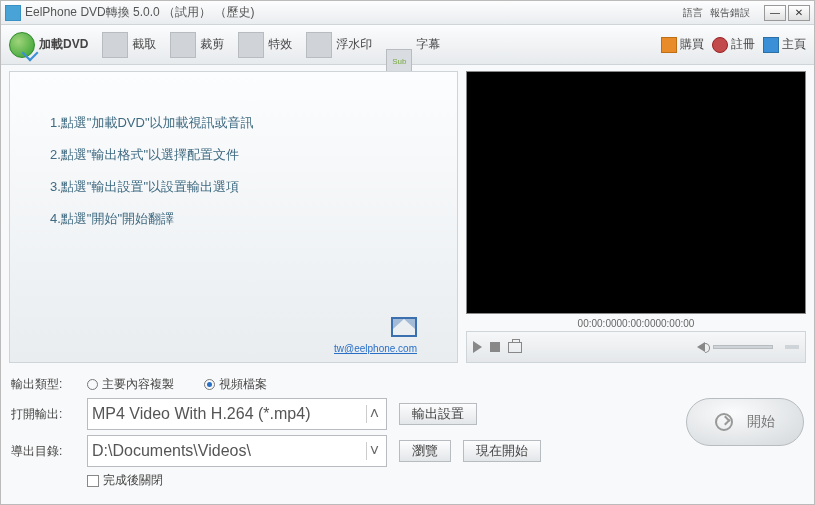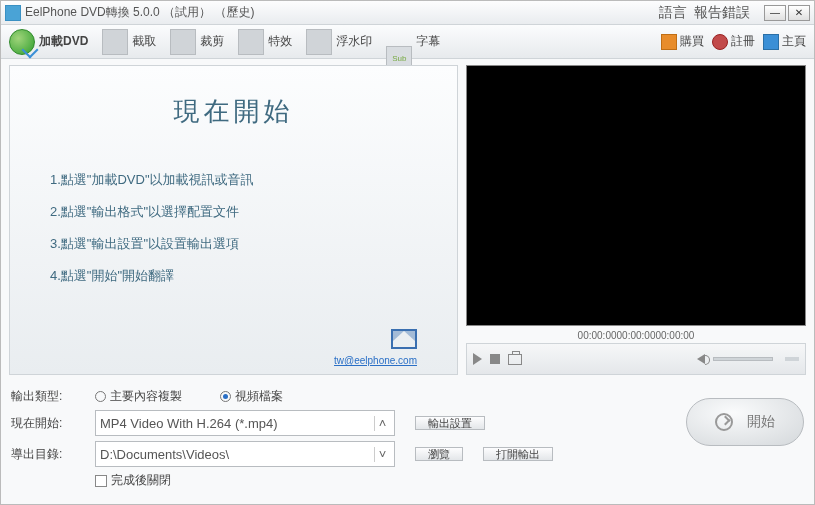--- a/index.html
+++ b/index.html
@@ -2,24 +2,24 @@
 <html><head>
 <meta charset="utf-8">
 <style>
 * { margin:0; padding:0; box-sizing:border-box; font-family: "Microsoft JhengHei", Arial, sans-serif; }
 body { background:#e8e8e8; width:815px; height:505px; overflow:hidden; }
 .window { width:815px; height:505px; background:#f8f9fa; border:1px solid #bbb; display:flex; flex-direction:column; }
 .titlebar { height:24px; background:linear-gradient(#fdfdfe,#e9ecef); border-bottom:1px solid #cfd4d8; display:flex; align-items:center; padding:0 4px; font-size:12px; color:#555; }
 .titlebar .app-icon { width:16px; height:16px; background:#4aa3d6; border:1px solid #3990c3; margin-right:4px; }
 .title-text { flex:0 0 auto; }
 .title-spacer { flex:1; }
-.title-links span { margin-right:4px; color:#555; cursor:pointer; font-size:14px; }
+.title-links span { margin-right:4px; color:#555; cursor:pointer; font-size:10px; }
 .win-btns { display:flex; margin-left:8px; }
 .win-btn { width:22px; height:16px; border:1px solid #999; background:linear-gradient(#fff,#e0e0e0); margin-left:2px; display:flex; align-items:center; justify-content:center; font-size:10px; color:#333; }
-.toolbar { height:34px; background:linear-gradient(#fbfcfd,#e7eaed); border-bottom:1px solid #cfd4d8; display:flex; align-items:center; padding:6px 8px; font-size:12px; color:#444; }
+.toolbar { height:40px; background:linear-gradient(#fbfcfd,#e7eaed); border-bottom:1px solid #cfd4d8; display:flex; align-items:center; padding:6px 8px; font-size:12px; color:#444; }
 .tool-item { display:flex; align-items:center; margin-right:14px; cursor:pointer; }
 .tool-icon { width:26px; height:26px; margin-right:4px; background:#d0d4d8; border:1px solid #b8bcc0; display:flex; align-items:center; justify-content:center; }
 .tool-icon.globe { background:radial-gradient(circle at 35% 35%, #9fd47a, #2f9e2e); border-radius:50%; border:1px solid #2f8a2a; position:relative; }
 .tool-icon.globe::after{content:"";position:absolute;right:-2px;bottom:-2px;width:10px;height:10px;border:2px solid #3a8fd6;border-left:none;border-top:none;transform:rotate(45deg);}
 .tool-icon.sub { background:#d9dde1;margin-top:34px; }
 .tool-icon.sub span{font-size:8px;color:#7a4;}
 .toolbar .spacer { flex:1; }
 .rtool { display:flex; align-items:center; margin-left:8px; cursor:pointer; font-size:12px; color:#444;}
 .ricon { width:16px; height:16px; margin-right:3px; }
 .ricon.cart{background:#e88c2a;border:1px solid #c06e14;}
@@ -42,28 +42,28 @@
 .pbtn.play{width:0;height:0;border-left:9px solid #888;border-top:6px solid transparent;border-bottom:6px solid transparent;}
 .pbtn.stop{width:10px;height:10px;background:#888;}
 .pbtn.cam{width:14px;height:11px;border:1.5px solid #888;position:relative;}
 .pbtn.cam::before{content:"";position:absolute;top:-4px;left:3px;width:6px;height:3px;border:1.5px solid #888;border-bottom:none;}
 .play-row .gap{flex:1;}
 .vol-icon{width:0;height:0;border-right:8px solid #888;border-top:5px solid transparent;border-bottom:5px solid transparent;position:relative;}
 .vol-icon::after{content:"";position:absolute;left:8px;top:-4px;width:4px;height:8px;border:1.5px solid #888;border-left:none;border-radius:0 6px 6px 0;}
 .vol-bar{width:60px;height:4px;background:#cfd4d8;border:1px solid #b8bcc0;}
 .ctrl-bar{width:14px;height:4px;background:#cfd4d8;margin-left:4px;}
 .bottom { padding:6px 10px 10px 10px; font-size:12px; color:#444; }
-.brow { display:flex; align-items:center; margin:5px 0; gap:20px;}
+.brow { display:flex; align-items:center; margin:5px 0; gap:12px;}
 .blabel { width:64px; }
 .radio { display:inline-flex; align-items:center; margin-right:18px; cursor:pointer;}
 .rdot{width:11px;height:11px;border:1px solid #777;border-radius:50%;margin-right:4px;display:inline-flex;align-items:center;justify-content:center;}
 .rdot.sel::after{content:"";width:5px;height:5px;background:#2a6fc6;border-radius:50%;}
-.field { flex:0 0 300px; height:26px; border:1px solid #b8bcc0; background:#fff; display:flex; align-items:center; padding:0 4px; font-size:13px; color:#555;}
+.field { flex:0 0 300px; height:32px; border:1px solid #b8bcc0; background:#fff; display:flex; align-items:center; padding:0 4px; font-size:16px; color:#555;}
 .field .dd{margin-left:auto;width:16px;text-align:center;color:#666;border-left:1px solid #ccc;}
-.sbtn { height:14px; padding:0 12px; border:1px solid #b8bcc0; background:linear-gradient(#fdfdfe,#e3e6e9); font-size:11px; color:#444; cursor:pointer; display:inline-flex; align-items:center;}
+.sbtn { height:22px; padding:0 12px; border:1px solid #b8bcc0; background:linear-gradient(#fdfdfe,#e3e6e9); font-size:13px; color:#444; cursor:pointer; display:inline-flex; align-items:center;}
 .start-btn { width:118px; height:48px; border:1px solid #b8bcc0; border-radius:24px; background:radial-gradient(ellipse at 40% 30%, #fafbfc, #d4d8db); display:flex; align-items:center; justify-content:center; gap:14px; color:#777; font-size:14px; cursor:pointer;}
 .start-ico{width:18px;height:18px;border:2px solid #999;border-radius:50%;position:relative;}
 .start-ico::after{content:"";position:absolute;top:2px;left:5px;width:5px;height:5px;border-top:2px solid #999;border-right:2px solid #999;transform:rotate(45deg);}
 .chk{width:12px;height:12px;border:1px solid #888;background:#fff;margin-right:4px;display:inline-block;}
 .bottom-right{position:absolute;right:10px;bottom:58px;}
 </style>
 </head>
 <body>
 
 <div class="window">
@@ -119,21 +119,20 @@
         <span>註冊</span>
       </div>
     <div class="rtool">
         <div class="ricon home"></div>
         <span>主頁</span>
       </div>
   </div>
 
   <div class="main">
     <div class="left-pane">
-      <div class="start-title">現在開始</div>
       <ul class="steps">
         <li>1.點選"加載DVD"以加載視訊或音訊</li>
         <li>2.點選"輸出格式"以選擇配置文件</li>
         <li>3.點選"輸出設置"以設置輸出選項</li>
         <li>4.點選"開始"開始翻譯</li>
       </ul>
       <div class="mail-row">
         <span class="mail-icon"></span>
         <a class="mail-link">tw@eelphone.com</a>
       </div>
@@ -164,35 +163,35 @@
       <span class="radio">
           <span class="rdot"></span>
           <span>主要內容複製</span>
         </span>
       <span class="radio">
           <span class="rdot sel"></span>
           <span>視頻檔案</span>
         </span>
     </div>
     <div class="brow">
-      <span class="blabel">現在開始:</span>
+      <span class="blabel">打開輸出:</span>
       <div class="field">
         <span>MP4 Video With H.264 (*.mp4)</span>
         <span class="dd">˄</span>
       </div>
       <span class="sbtn">輸出設置</span>
     </div>
     <div class="brow">
       <span class="blabel">導出目錄:</span>
       <div class="field">
         <span>D:\Documents\Videos\</span>
         <span class="dd">˅</span>
       </div>
       <span class="sbtn">瀏覽</span>
-      <span class="sbtn">打開輸出</span>
+      <span class="sbtn">現在開始</span>
     </div>
     <div class="brow">
       <span class="blabel"></span>
       <span class="radio">
           <span class="chk"></span>
           <span>完成後關閉</span>
         </span>
     </div>
 
     <div class="bottom-right">

